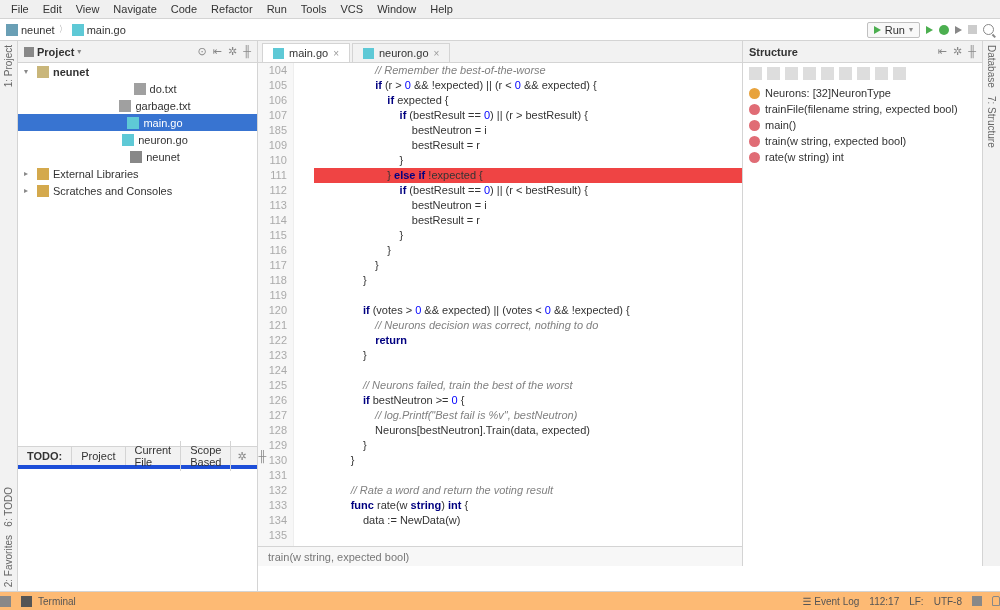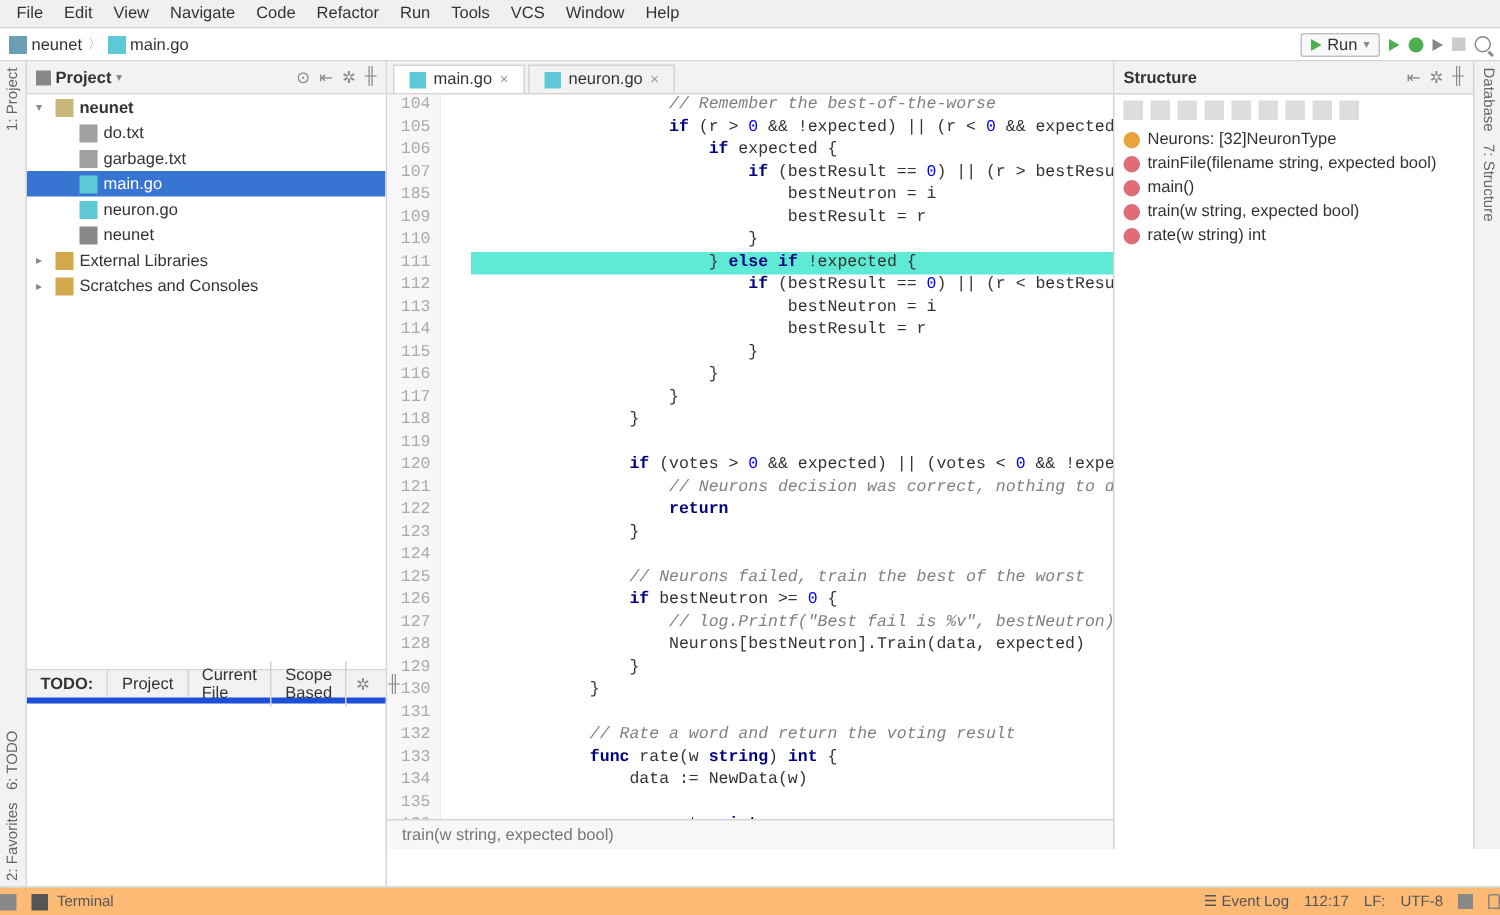--- a/index.html
+++ b/index.html
@@ -28,38 +28,38 @@
 .proj-panel { width: 240px; display: flex; flex-direction: column; border-right: 1px solid #d4d4d4; }
 .panel-title { height: 22px; background: #f2f2f2; border-bottom: 1px solid #d4d4d4; display: flex; align-items: center; justify-content: space-between; padding: 0 6px; }
 .panel-title-right { display: flex; gap: 6px; color: #888; }
 .tree { flex: 1; overflow: auto; background: #fff; }
 .tree-item { display: flex; align-items: center; height: 17px; padding-left: 6px; gap: 4px; }
 .tree-item .exp { width: 9px; color: #888; font-size: 8px; }
 .tree-item .ti-icon { width: 12px; height: 12px; background: #c9b67a; }
 .tree-item .ti-icon.go { background: #5ec9d6; }
 .tree-item .ti-icon.txt { background: #a0a0a0; }
 .tree-item.selected { background: #3874d1; color: #fff; }
-.tree-item.d1 { padding-left: 22px; }
+.tree-item.d1 { padding-left: 22px; justify-content: center; }
 
 .editor { flex: 1; display: flex; flex-direction: column; min-width: 0; }
 .tabs { height: 22px; background: #f2f2f2; border-bottom: 1px solid #d4d4d4; display: flex; align-items: flex-end; padding-left: 4px; }
 .tab { padding: 3px 10px; border: 1px solid #d4d4d4; border-bottom: none; margin-right: 2px; background: #f2f2f2; display: flex; align-items: center; gap: 5px; font-size: 11px; }
 .tab.active { background: #fff; }
 .tab .go-icon { width: 11px; height: 11px; background: #5ec9d6; }
 .tab .x { color: #999; font-size: 10px; }
-.code-area { flex: 1; display: flex; overflow: hidden; font-family: Liberation Mono, monospace; font-size: 11px; line-height: 15px; }
+.code-area { flex: 1; display: flex; overflow: hidden; font-family: Liberation Sans, sans-serif; font-size: 11px; line-height: 15px; }
 .gutter { width: 36px; background: #f7f7f7; color: #aaa; text-align: right; padding-right: 6px; border-right: 1px solid #eee; }
 .gutter div { height: 15px; }
 .foldgutter { width: 14px; background: #fff; }
 .code { flex: 1; background: #fff; padding-left: 6px; white-space: pre; overflow: hidden; }
 .code .line { height: 15px; }
 .kw { color: #000080; font-weight: bold; }
 .cm { color: #808080; font-style: italic; }
 .nm { color: #0000ff; }
-.highlight-line { background: #5eead4; }
+.highlight-line { background: #ef4444; }
 .crumb-bottom { height: 20px; border-top: 1px solid #d4d4d4; background: #f7f7f7; display: flex; align-items: center; padding-left: 10px; color: #777; font-size: 11px; }
 
 .struct-panel { width: 240px; border-left: 1px solid #d4d4d4; display: flex; flex-direction: column; }
 .struct-tb { height: 20px; display: flex; align-items: center; padding: 0 6px; gap: 5px; }
 .struct-tb span { width: 13px; height: 13px; display: inline-block; background: #ddd; }
 .struct-tree { flex: 1; padding: 2px 6px; }
 .struct-item { display: flex; align-items: center; height: 16px; gap: 5px; }
 .struct-item .si-icon { width: 11px; height: 11px; border-radius: 50%; }
 .si-v { background: #e8a33d; }
 .si-f { background: #e06c75; }

